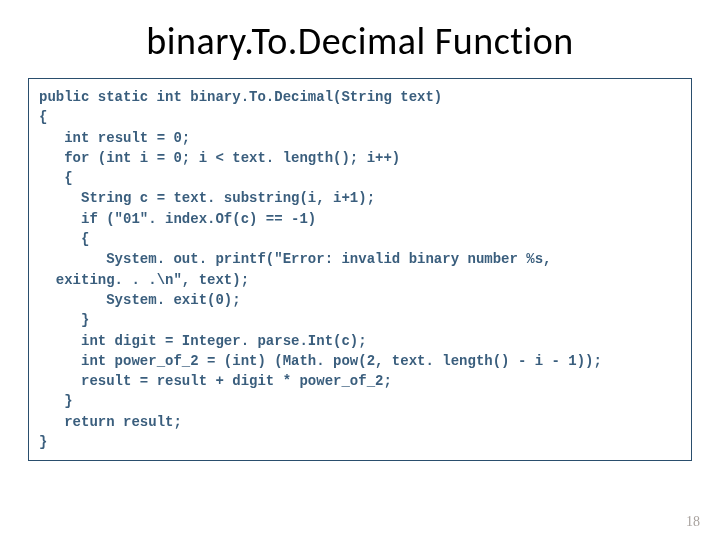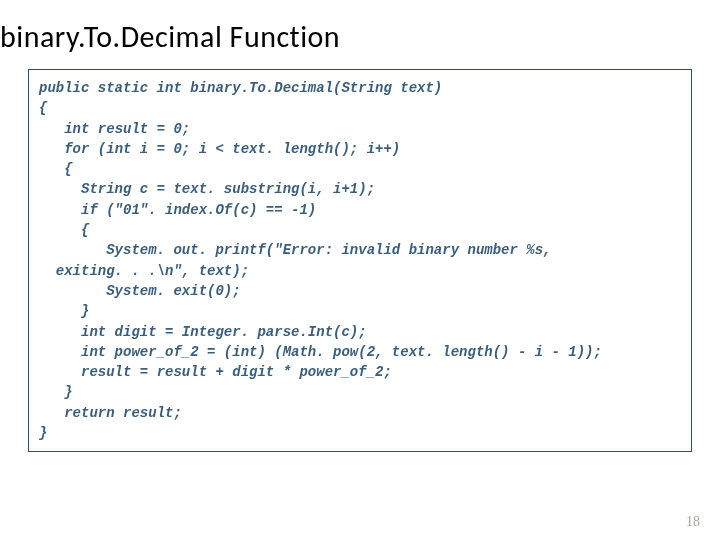--- a/index.html
+++ b/index.html
@@ -5,39 +5,38 @@
   * { margin: 0; padding: 0; box-sizing: border-box; }
   body {
     width: 720px;
     height: 540px;
     background: #ffffff;
     font-family: Calibri, Arial, sans-serif;
     position: relative;
     overflow: hidden;
   }
   .slide-title {
-    text-align: left;
-    font-size: 30px;
+    text-align: center;
+    font-size: 38px;
     font-weight: 400;
     color: #000;
     padding: 18px 0 14px 0;
     letter-spacing: 0.5px;
   }
   .code-box {
     margin: 0 28px 0 28px;
     border: 1.5px solid #2a4e6d;
     padding: 8px 10px 8px 10px;
     font-family: "Courier New", Courier, monospace;
     font-size: 14px;
     font-weight: bold;
     color: #3a5e7d;
     line-height: 1.45;
     white-space: pre-wrap;
     word-wrap: break-word;
-    font-style: italic;
   }
   .page-number {
     position: absolute;
     bottom: 10px;
     right: 20px;
     font-size: 14px;
     color: #a8a29e;
     font-family: Liberation Serif, serif;
   }
 </style>

